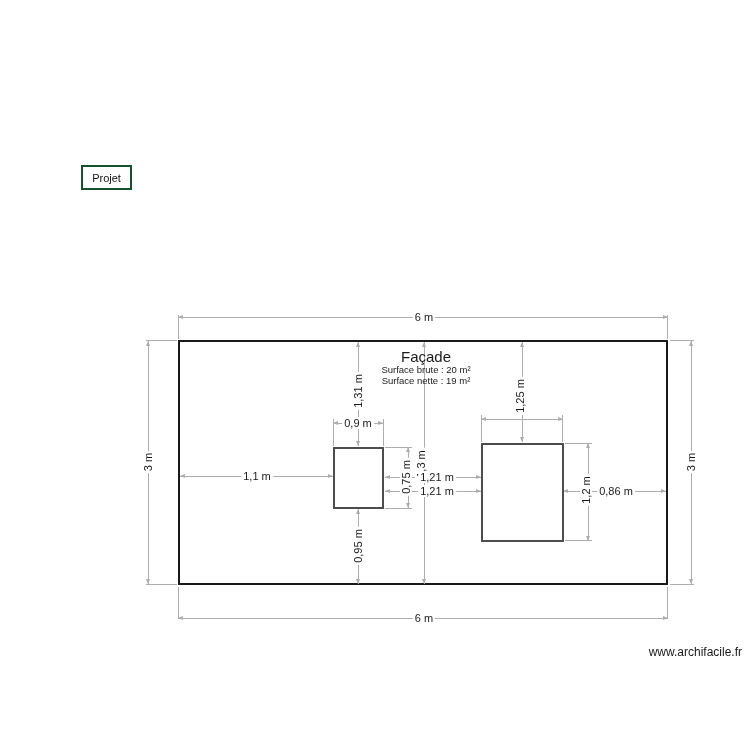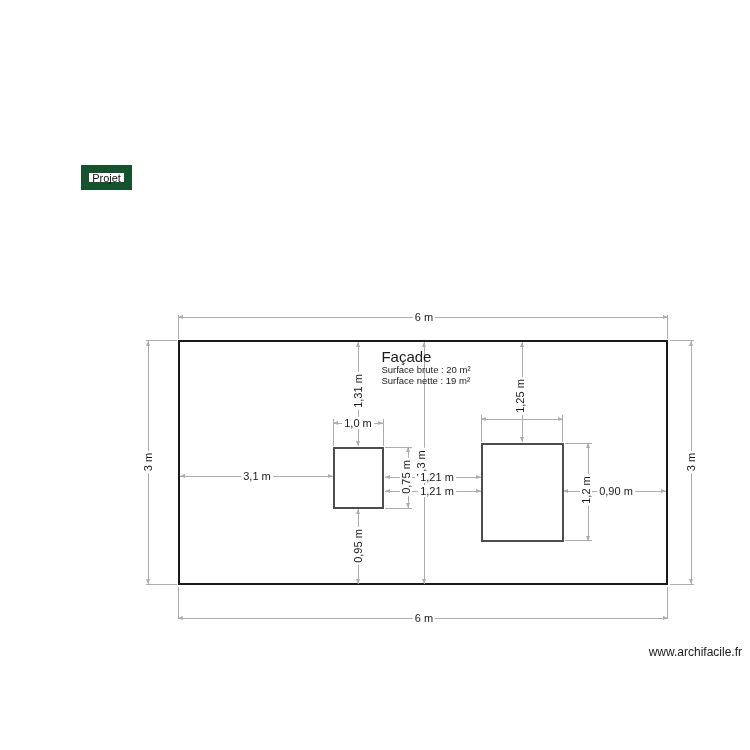--- a/index.html
+++ b/index.html
@@ -9,21 +9,21 @@
     --win:#4d4d4d;
   }
   html,body{margin:0;padding:0;background:#ffffff;}
   .canvas{
     position:relative;width:750px;height:750px;background:#ffffff;overflow:hidden;
     font-family:"Liberation Sans", sans-serif;color:var(--ink);
   }
   
   .projet-box{
     position:absolute;left:81px;top:165px;width:51px;height:25px;
-    border:8px solid #14532d;background:#ffffff;box-sizing:border-box;
+    border:2px solid #14532d;background:#ffffff;box-sizing:border-box;
     display:flex;align-items:center;justify-content:center;
     font-size:11px;color:#111;
   }
   
   .wall{
     position:absolute;left:178px;top:340px;width:490px;height:245px;
     border:2px solid var(--wall);background:#ffffff;box-sizing:border-box;
   }
   .window{
     position:absolute;border:2px solid var(--win);background:#ffffff;box-sizing:border-box;z-index:3;
@@ -47,21 +47,21 @@
   
   .dim{
     position:absolute;font-size:11px;line-height:12px;color:var(--ink);
     background:#ffffff;padding:0 2px;white-space:nowrap;z-index:2;
     transform:translate(-50%,-50%);
   }
   .dim.rot{transform:translate(-50%,-50%) rotate(-90deg);}
   
   .title-block{
     position:absolute;left:426px;top:349px;transform:translateX(-50%);
-    z-index:2;white-space:nowrap;
+    text-align:center;z-index:2;white-space:nowrap;
   }
   .title-block .t1{font-size:15px;line-height:16px;color:var(--ink);}
   .title-block .t2{font-size:9.5px;line-height:10.5px;color:var(--ink);}
   
   .watermark{
     position:absolute;left:742px;top:652px;transform:translate(-100%,-50%);
     font-size:12px;color:#1a1a1a;white-space:nowrap;
   }
 </style>
 </head>
@@ -111,32 +111,32 @@
     <div class="ln dl-h" style="left:385px;top:491px;width:96px;"></div>
     <div class="ln dl-h" style="left:481px;top:419px;width:82px;"></div>
     <div class="ln dl-v" style="left:522px;top:342px;height:100px;"></div>
     <div class="ln dl-v" style="left:588px;top:443px;height:98px;"></div>
     <div class="ln dl-h" style="left:563px;top:491px;width:103px;"></div>
 
     <div class="dim" style="left:424px;top:317px;">6 m</div>
     <div class="dim" style="left:424px;top:618px;">6 m</div>
     <div class="dim rot" style="left:148px;top:462px;">3 m</div>
     <div class="dim rot" style="left:691px;top:462px;">3 m</div>
-    <div class="dim" style="left:257px;top:476px;">3,1 m</div>
-    <div class="dim" style="left:358px;top:423px;">1,0 m</div>
+    <div class="dim" style="left:257px;top:476px;">1,1 m</div>
+    <div class="dim" style="left:358px;top:423px;">0,9 m</div>
     <div class="dim rot" style="left:358px;top:391px;">1,31 m</div>
     <div class="dim rot" style="left:358px;top:546px;">0,95 m</div>
     <div class="dim rot" style="left:406px;top:477px;">0,75 m</div>
     <div class="dim rot" style="left:421px;top:464px;">1,3 m</div>
     <div class="dim" style="left:437px;top:477px;">1,21 m</div>
     <div class="dim" style="left:437px;top:491px;">1,21 m</div>
     <div class="dim" style="left:550px;top:419px;margin-top:32px;">1 m</div>
     <div class="dim rot" style="left:520px;top:396px;">1,25 m</div>
     <div class="dim rot" style="left:586px;top:490px;">1,2 m</div>
-    <div class="dim" style="left:616px;top:491px;">0,90 m</div>
+    <div class="dim" style="left:616px;top:491px;">0,86 m</div>
 
     <div class="title-block">
       <div class="t1">Façade</div>
       <div class="t2">Surface brute : 20 m²</div>
       <div class="t2">Surface nette : 19 m²</div>
     </div>
 
   </div>
 
   <div class="watermark">www.archifacile.fr</div>

